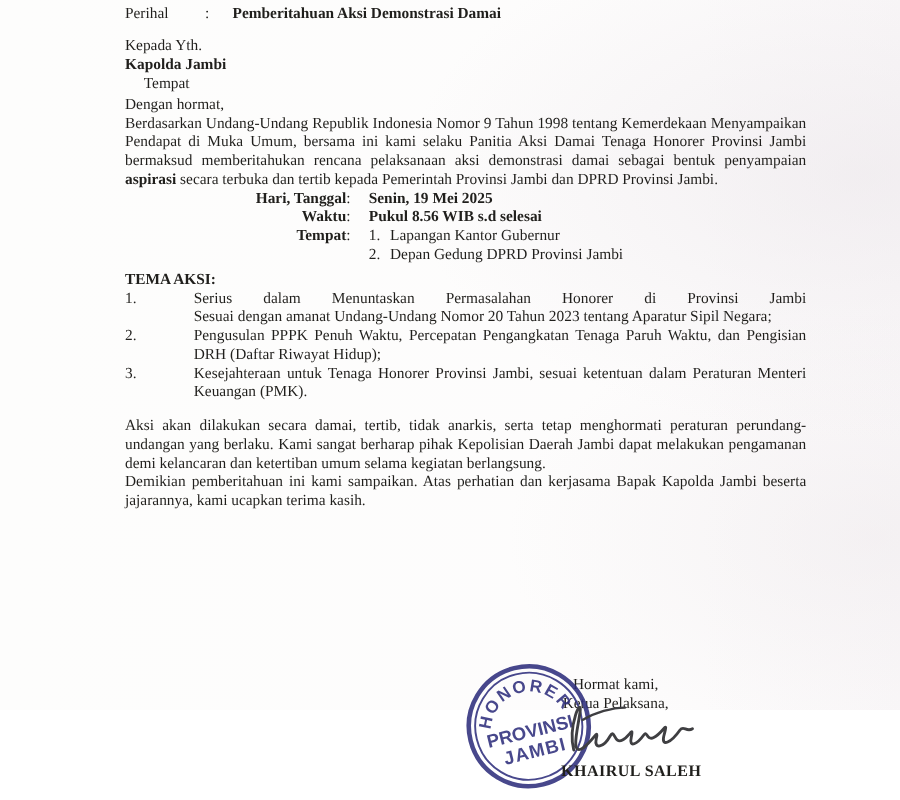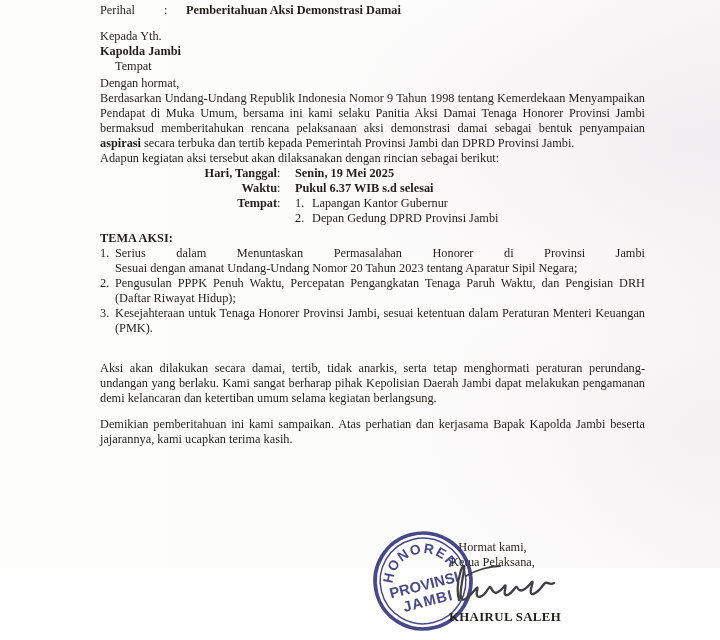--- a/index.html
+++ b/index.html
@@ -32,26 +32,26 @@
 
   .detail-row { display: flex; }
   .detail-row .lbl { width: 177px; font-weight: bold; flex: none; text-align: right; }
   .detail-row .col { width: 18px; flex: none; }
   .num-item { display: flex; }
   .num-item .num { width: 17px; flex: none; }
 
   .tema { margin-top: 5px; }
   .tema-item { display: flex; }
   .tema-item .num { width: 15px; flex: none; }
-  .tema-item .txt { flex: 1; text-align: justify; }
+  .tema-item .txt { flex: 1; text-align: justify; margin-left: 40px; }
   .spread { display: block; text-align: justify; text-align-last: justify; }
 
   .estimasi { margin-top: 11px; }
-  .p2 { margin-top: 25px; }
-  .p3 { margin-top: 11px; }
+  .p2 { margin-top: 12px; }
+  .p3 { margin-top: 0; }
 
   .closing {
     position: absolute; left: 405px; top: 540px; width: 175px;
     text-align: center; z-index: 1;
   }
   .closing .l2 { font-weight: normal; }
   .signer-name {
     position: absolute; left: 425px; top: 610px; width: 160px;
     text-align: center; font-weight: bold; letter-spacing: 0.4px; z-index: 3;
     font-size: 12.8px;
@@ -79,33 +79,32 @@
 
     <div class="recipient">
       <div>Kepada Yth.</div>
       <div class="bold">Kapolda Jambi</div>
       <div class="indent">Tempat</div>
     </div>
 
     <div class="opening-block">
       <div>Dengan hormat,</div>
       <div class="para"><span>Berdasarkan Undang-Undang Republik Indonesia Nomor 9 Tahun 1998 tentang Kemerdekaan Menyampaikan Pendapat di Muka Umum, bersama ini kami selaku Panitia Aksi Damai Tenaga Honorer Provinsi Jambi bermaksud memberitahukan rencana pelaksanaan aksi demonstrasi damai sebagai bentuk penyampaian </span><span class="bold">aspirasi</span><span> secara terbuka dan tertib kepada Pemerintah Provinsi Jambi dan DPRD Provinsi Jambi.</span></div>
-      <div>Adapun kegiatan aksi tersebut akan dilaksanakan dengan rincian sebagai berikut:</div>
     </div>
 
     <div>
       <div class="detail-row">
         <span class="lbl">Hari, Tanggal</span>
         <span class="col">:</span>
         <span class="bold">Senin, 19 Mei 2025</span>
       </div>
       <div class="detail-row">
         <span class="lbl">Waktu</span>
         <span class="col">:</span>
-        <span class="bold">Pukul 6.37 WIB s.d selesai</span>
+        <span class="bold">Pukul 8.56 WIB s.d selesai</span>
       </div>
       <div class="detail-row">
         <span class="lbl">Tempat</span>
         <span class="col">:</span>
         <span>
           <span class="num-item">
             <span class="num">1.</span>
             <span>Lapangan Kantor Gubernur</span>
           </span>
           <span class="num-item">

